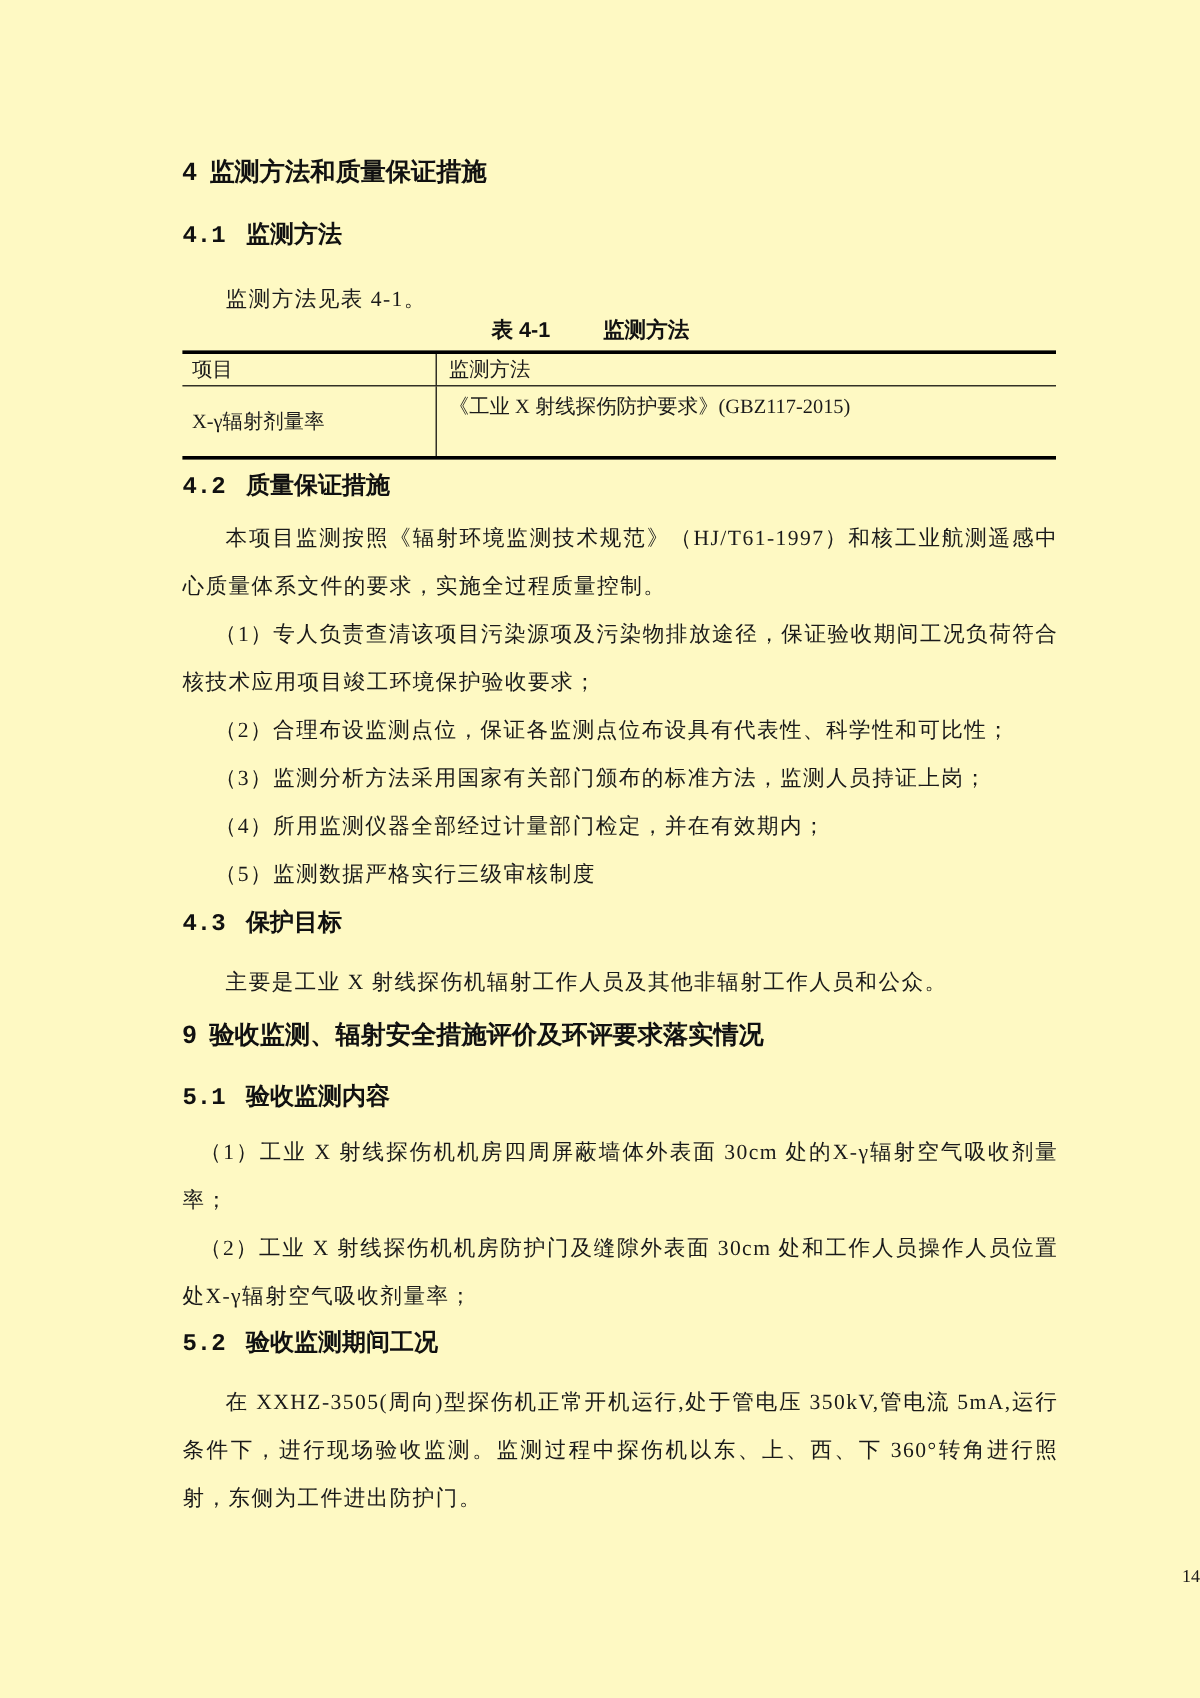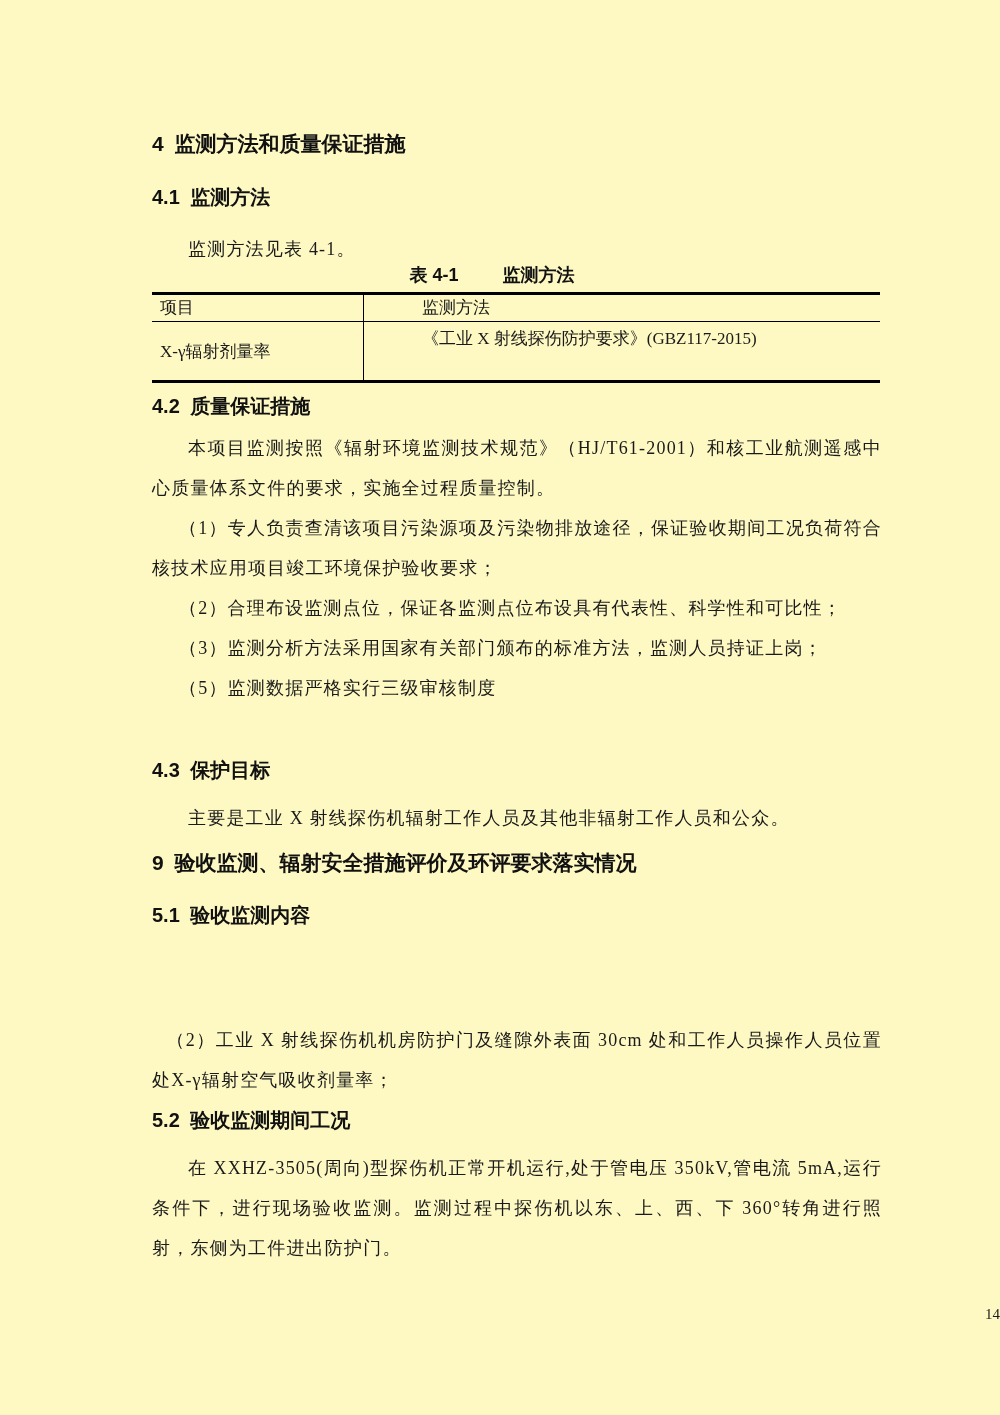--- a/index.html
+++ b/index.html
@@ -22,21 +22,21 @@
   }
   .h1 {
     font-family: "Liberation Sans", sans-serif;
     font-weight: bold;
     font-size: 21px;
     line-height: 26px;
     word-spacing: 5px;
     color: #111;
   }
   .h2 {
-    font-family: Liberation Sans, sans-serif;
+    font-family: Liberation Mono, monospace;
     font-weight: bold;
     font-size: 20px;
     line-height: 25px;
     word-spacing: 5px;
     color: #111;
   }
   .para {
     font-size: 18px;
     line-height: 40px;
     letter-spacing: 1.2px;
@@ -60,21 +60,21 @@
   .caption .gap { display: inline-block; width: 44px; }
   .doc-table {
     position: absolute;
     left: 152px; width: 728px;
     border-top: 3px solid #000;
     border-bottom: 3px solid #000;
     font-size: 17px;
     color: #1a1a1a;
     box-sizing: border-box;
   }
-  .t-row { display: flex; gap: 48px; }
+  .t-row { display: flex; }
   .t-head { border-bottom: 1px solid #000; }
   .t-c1 {
     width: 212px;
     border-right: 1px solid #000;
     padding: 1px 8px;
     box-sizing: border-box;
     display: flex;
     align-items: center;
   }
   .t-c2 { flex: 1; padding: 1px 10px; box-sizing: border-box; }
@@ -114,37 +114,39 @@
     <div class="t-row t-body">
       <div class="t-c1">X-γ辐射剂量率</div>
       <div class="t-c2">
         <div class="t-line">《工业 X 射线探伤防护要求》(GBZ117-2015)</div>
       </div>
     </div>
   </div>
 
   <div class="content-block h2" style="top:394px">4.2 质量保证措施</div>
 
-  <div class="content-block para indent-2" style="top:428px">本项目监测按照《辐射环境监测技术规范》（HJ/T61-2001）和核工业航测遥感中心质量体系文件的要求，实施全过程质量控制。</div>
+  <div class="content-block para indent-2" style="top:428px">本项目监测按照《辐射环境监测技术规范》（HJ/T61-1997）和核工业航测遥感中心质量体系文件的要求，实施全过程质量控制。</div>
 
   <div class="content-block list" style="top:508px">
     <div class="para indent-15">（1）专人负责查清该项目污染源项及污染物排放途径，保证验收期间工况负荷符合核技术应用项目竣工环境保护验收要求；</div>
     <div class="para indent-15">（2）合理布设监测点位，保证各监测点位布设具有代表性、科学性和可比性；</div>
     <div class="para indent-15">（3）监测分析方法采用国家有关部门颁布的标准方法，监测人员持证上岗；</div>
+    <div class="para indent-15">（4）所用监测仪器全部经过计量部门检定，并在有效期内；</div>
     <div class="para indent-15">（5）监测数据严格实行三级审核制度</div>
   </div>
 
   <div class="content-block h2" style="top:758px">4.3 保护目标</div>
 
   <div class="content-block para indent-2" style="top:798px">主要是工业 X 射线探伤机辐射工作人员及其他非辐射工作人员和公众。</div>
 
   <div class="content-block h1" style="top:850px">9 验收监测、辐射安全措施评价及环评要求落实情况</div>
 
   <div class="content-block h2" style="top:903px">5.1 验收监测内容</div>
 
+  <div class="content-block para indent-08" style="top:940px">（1）工业 X 射线探伤机机房四周屏蔽墙体外表面 30cm 处的X-γ辐射空气吸收剂量率；</div>
 
   <div class="content-block para indent-08" style="top:1020px">（2）工业 X 射线探伤机机房防护门及缝隙外表面 30cm 处和工作人员操作人员位置处X-γ辐射空气吸收剂量率；</div>
 
   <div class="content-block h2" style="top:1108px">5.2 验收监测期间工况</div>
 
   <div class="content-block para indent-2" style="top:1148px">在 XXHZ-3505(周向)型探伤机正常开机运行,处于管电压 350kV,管电流 5mA,运行条件下，进行现场验收监测。监测过程中探伤机以东、上、西、下 360°转角进行照射，东侧为工件进出防护门。</div>
 
   <div class="page-number">14</div>
 
 </div>

